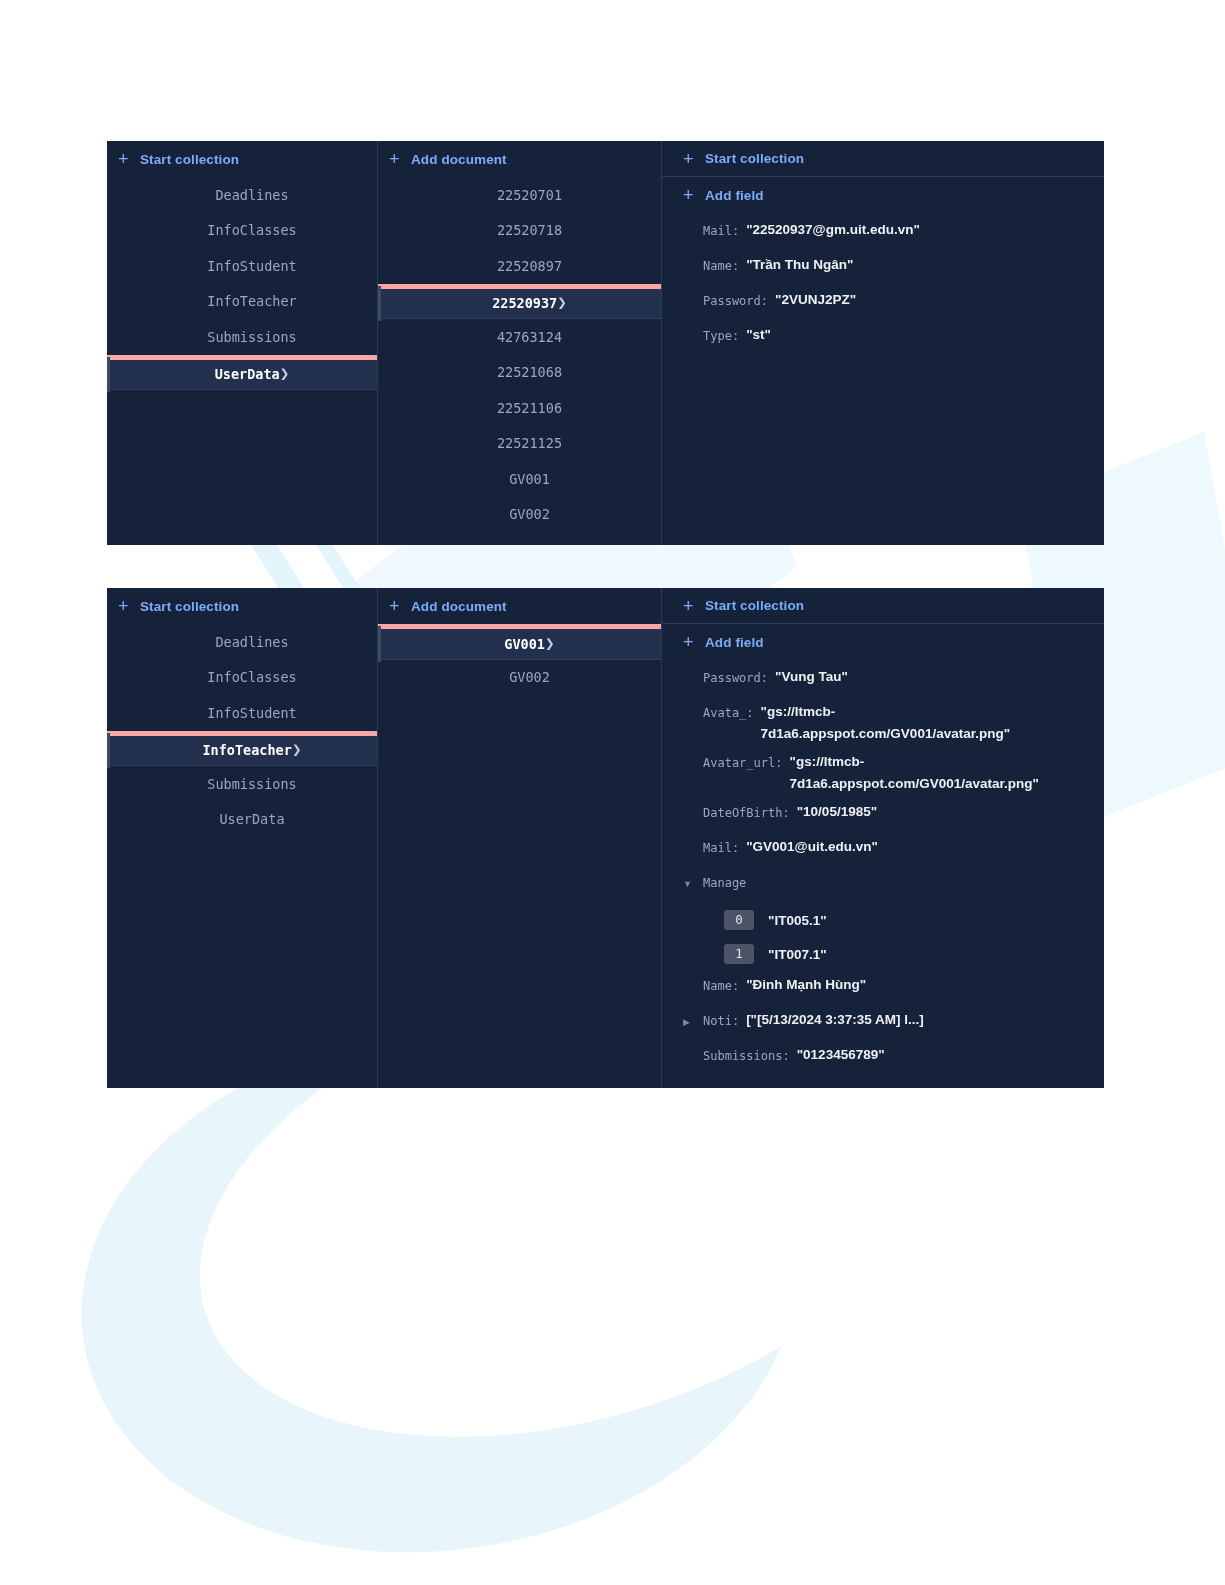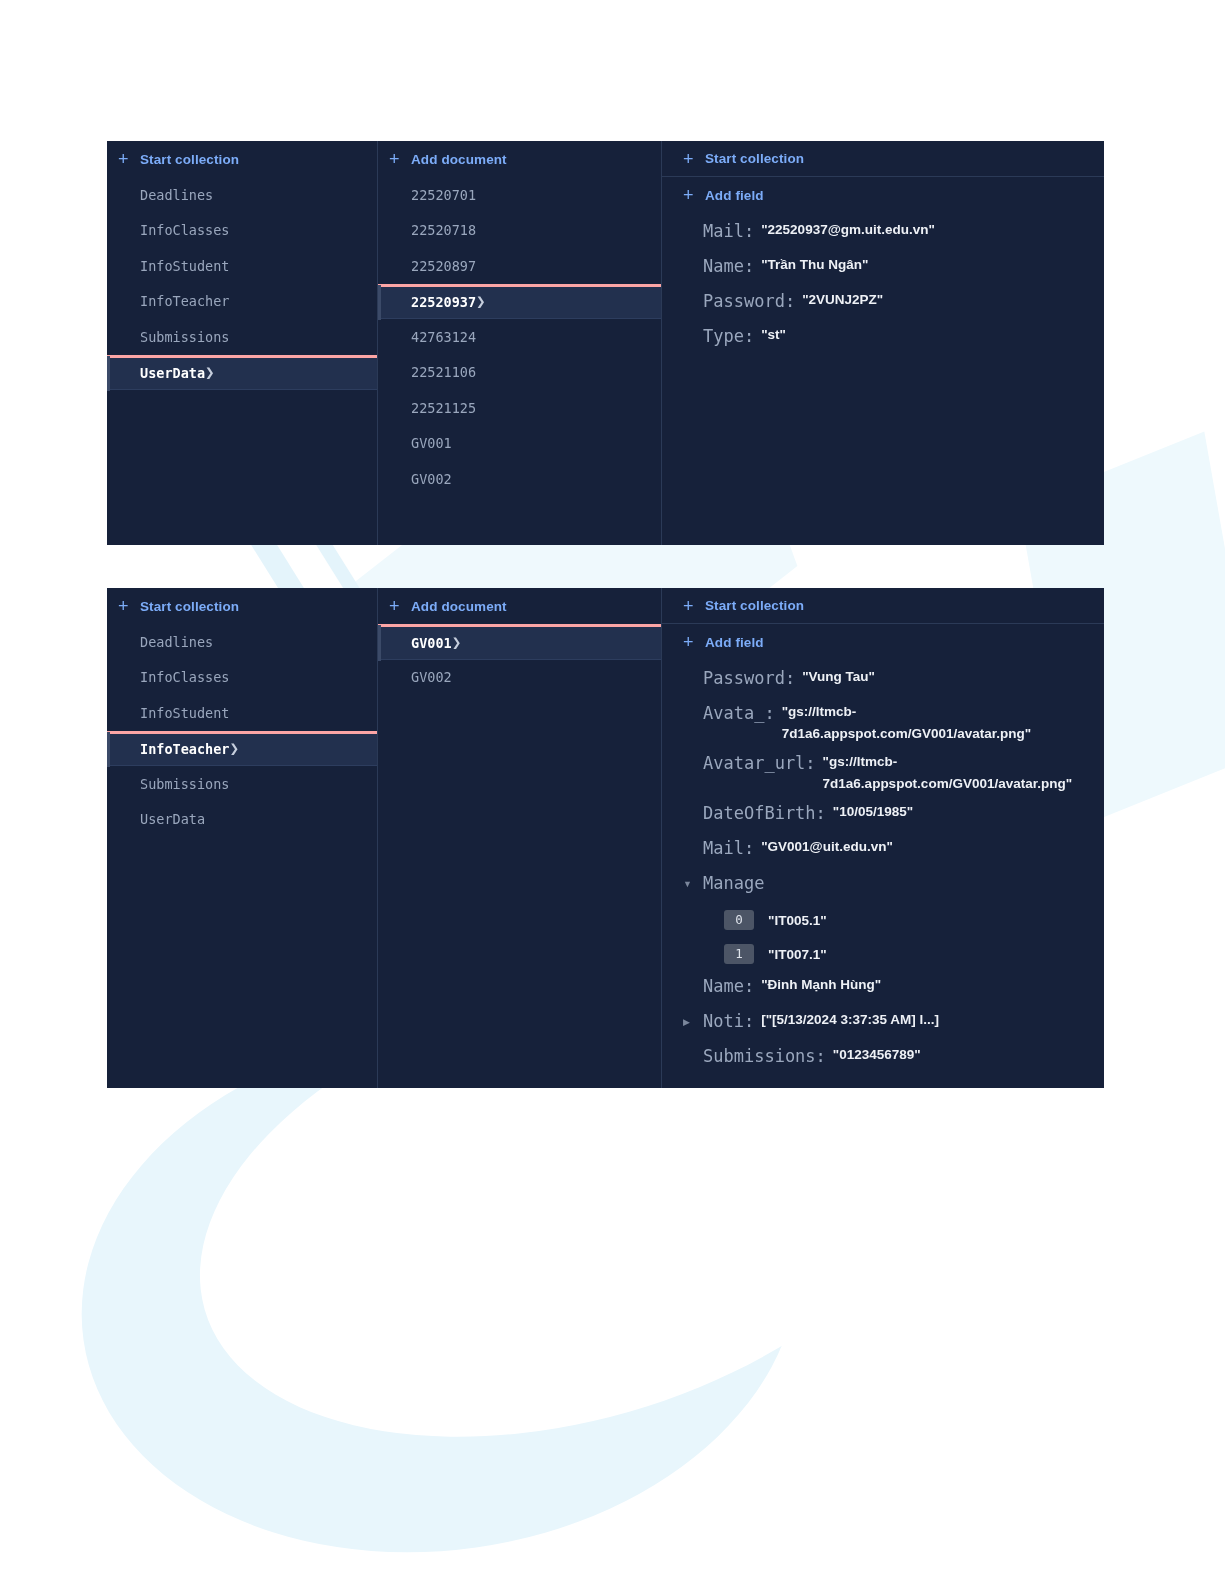--- a/index.html
+++ b/index.html
@@ -135,36 +135,36 @@
     line-height: 1;
     text-align: left;
   }
   .action-row.with-divider { border-bottom: 1px solid #2b3a57; }
   .panel-fields .action-row { padding-left: 21px; }
 
   
   .list-row {
     display: flex;
     align-items: center;
-    justify-content: flex-start;
+    justify-content: center;
     height: 35.5px;
     padding: 0 13px 0 33px;
     color: #9aa7bd;
     font-family: "DejaVu Sans Mono", monospace;
     font-size: 13.5px;
     cursor: pointer;
     box-sizing: border-box;
     border-top: 1px solid transparent;
     border-bottom: 1px solid transparent;
   }
   .list-row.selected {
     background: #22304e;
     color: #ffffff;
     font-weight: bold;
-    border-top: 3px solid #fca5a5;
+    border-top: 5px solid #fca5a5;
     border-bottom: 1px solid #2d3d5e;
   }
   .list-row.selected::before {
     content: "";
     position: absolute;
     left: 0;
     width: 3px;
     height: 35.5px;
     background: #3b4a68;
   }
@@ -192,21 +192,21 @@
     color: #7b879c;
     font-size: 9px;
     line-height: 22px;
     text-align: left;
     padding-top: 2px;
   }
   .field-indent { width: 20px; flex: 0 0 20px; }
   .field-name {
     color: #9aa7bd;
     font-family: "DejaVu Sans Mono", monospace;
-    font-size: 17px;
+    font-size: 12px;
     white-space: nowrap;
     line-height: 22px;
     padding-top: 1px;
   }
   .field-value {
     color: #eef1f6;
     font-weight: bold;
     font-size: 13.5px;
     line-height: 22px;
     margin-left: 7px;
@@ -296,20 +296,23 @@
       <span>22520897</span>
     </div>
     <div class="list-row selected">
       <span>22520937</span>
       <span class="chev">❯</span>
     </div>
     <div class="list-row">
       <span>42763124</span>
     </div>
     <div class="list-row">
+      <span>22521068</span>
+    </div>
+    <div class="list-row">
       <span>22521106</span>
     </div>
     <div class="list-row">
       <span>22521125</span>
     </div>
     <div class="list-row">
       <span>GV001</span>
     </div>
     <div class="list-row">
       <span>GV002</span>

